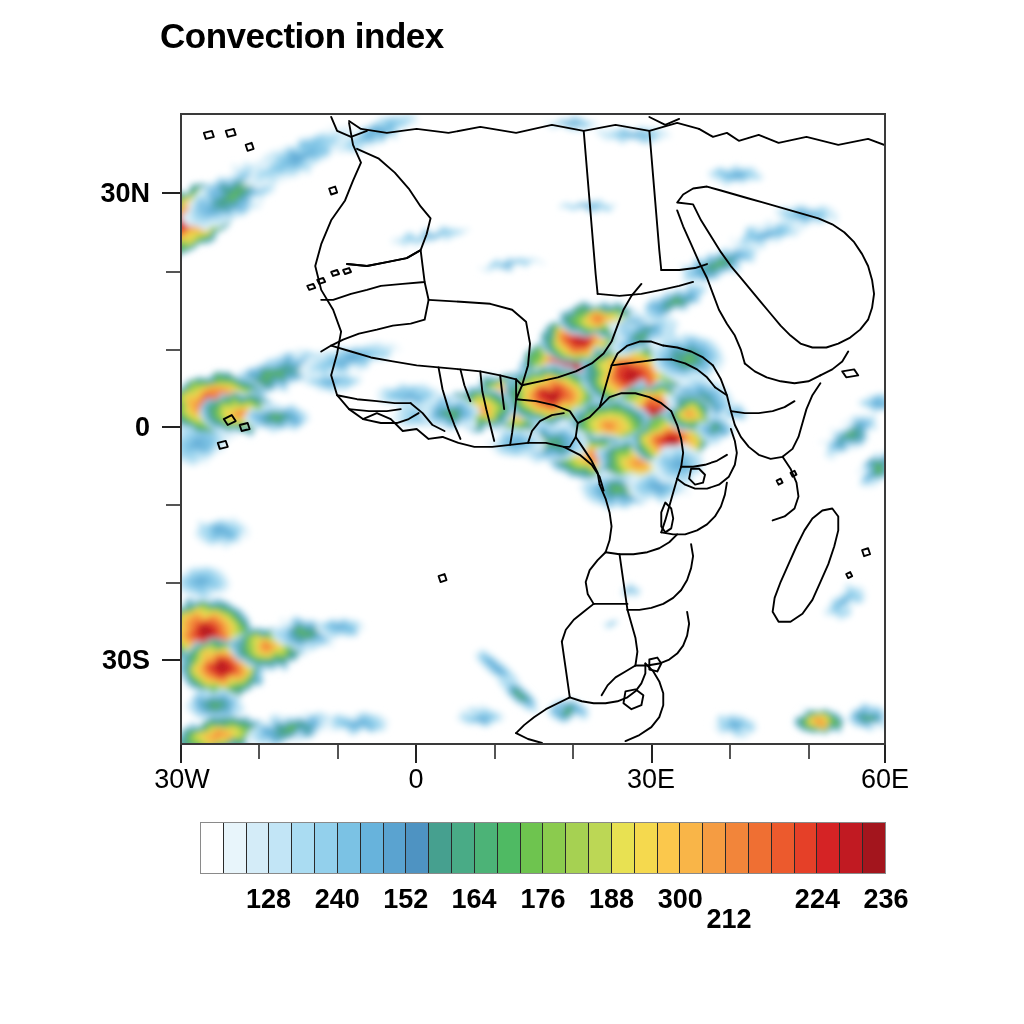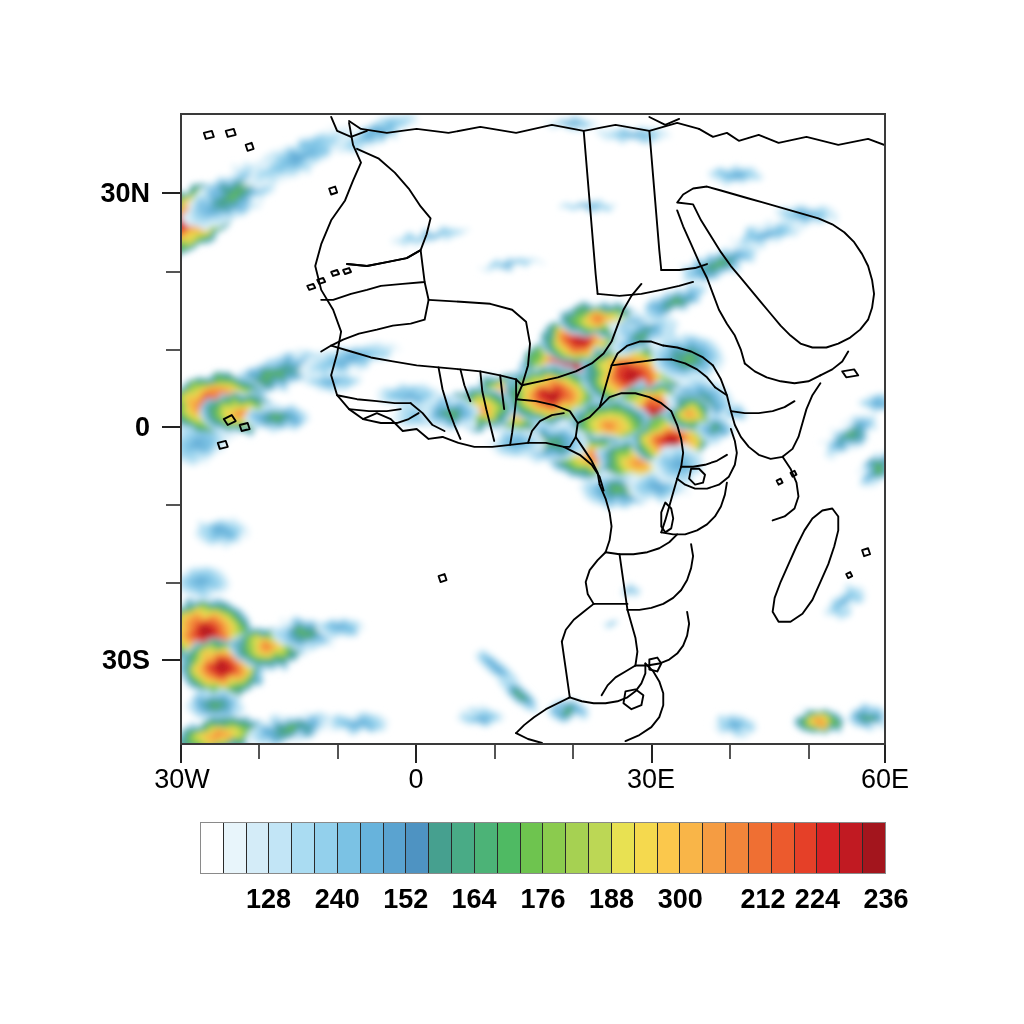--- a/index.html
+++ b/index.html
@@ -35,20 +35,21 @@
   #cbar .cell{flex:1 1 0;height:100%;border-right:1px solid #2a2a2a;box-sizing:border-box;}
   #cbar .cell:last-child{border-right:none;}
   .cblab{position:absolute;top:884px;font-size:27px;font-weight:bold;
          text-align:center;width:120px;}
 </style>
 </head>
 <body>
 
 <div id="stage">
 
+  <div class="title">Convection index</div>
 
   <div id="plot">
     <svg viewBox="0 0 706 632" preserveAspectRatio="none">
       <defs>
 
         <radialGradient id="gConv" cx="50%" cy="50%" r="50%">
           <stop offset="0%" stop-color="#a3151d"></stop>
           <stop offset="18%" stop-color="#d52325"></stop>
           <stop offset="34%" stop-color="#ef6f33"></stop>
           <stop offset="48%" stop-color="#f9b548"></stop>
@@ -430,18 +431,18 @@
       <div class="cell" style="background: rgb(163, 21, 29);"></div>
     </div>
   <div id="cbar-labels">
       <div class="cblab" style="left: 208.6px;">128</div>
       <div class="cblab" style="left: 277.2px;">240</div>
       <div class="cblab" style="left: 345.8px;">152</div>
       <div class="cblab" style="left: 414px; text-align: center;">164</div>
       <div class="cblab" style="left: 483px;">176</div>
       <div class="cblab" style="left: 551.6px;">188</div>
       <div class="cblab" style="left: 620.2px;">300</div>
-      <div class="cblab" style="left: 703px;">212</div>
+      <div class="cblab" style="left: 669px; margin-top: 20px;">212</div>
       <div class="cblab" style="left: 757.4px;">224</div>
       <div class="cblab" style="left: 826px;">236</div>
     </div>
 
 </div>
 
 </body></html>

